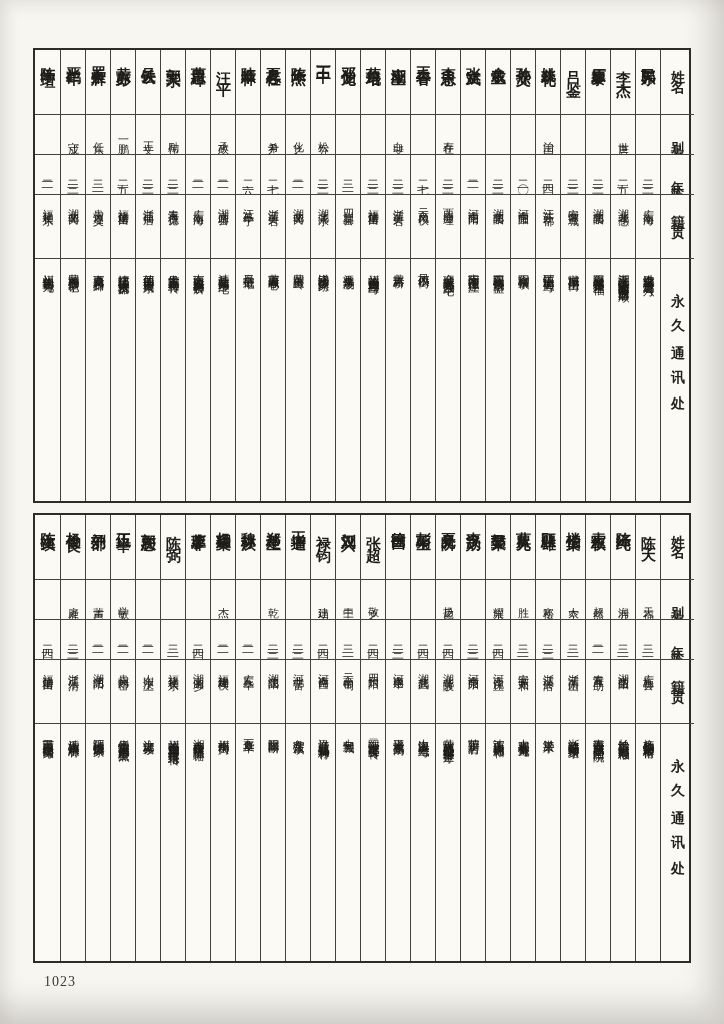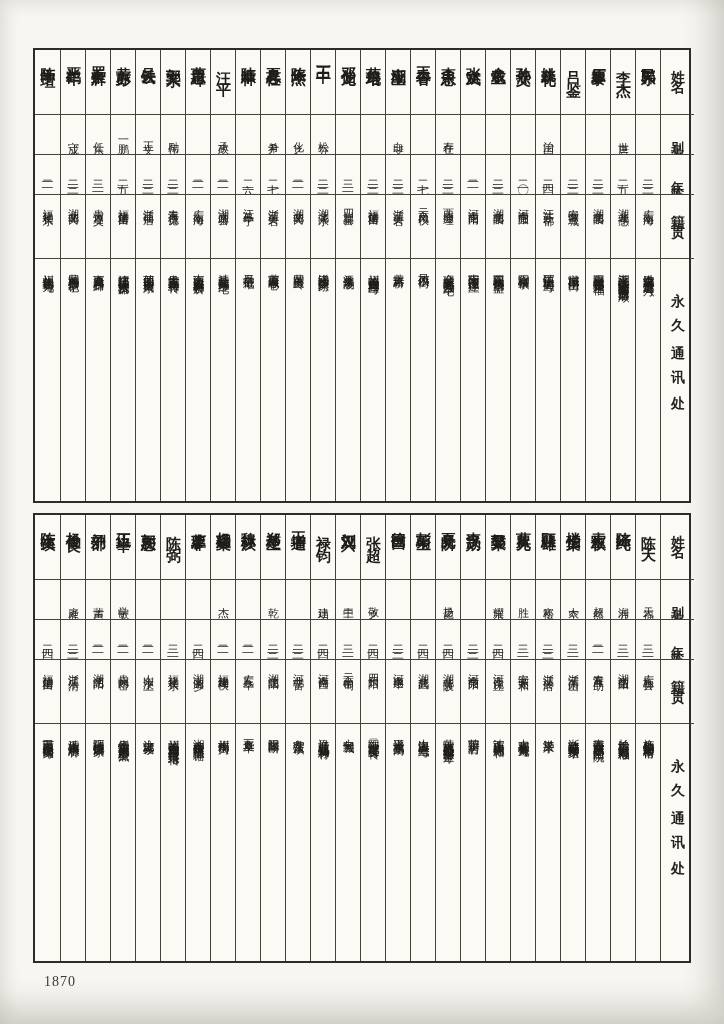--- a/index.html
+++ b/index.html
@@ -950,14 +950,14 @@
           <span class="vt">年龄</span>
         </div>
         <div class="cell c-origin">
           <span class="vt">籍贯</span>
         </div>
         <div class="cell c-addr">
           <span class="vt">永久通讯处</span>
         </div>
       </div>
     </div>
-  <div class="page-number">1870</div>
+  <div class="page-number">1023</div>
 </div>
 
 </body></html>

